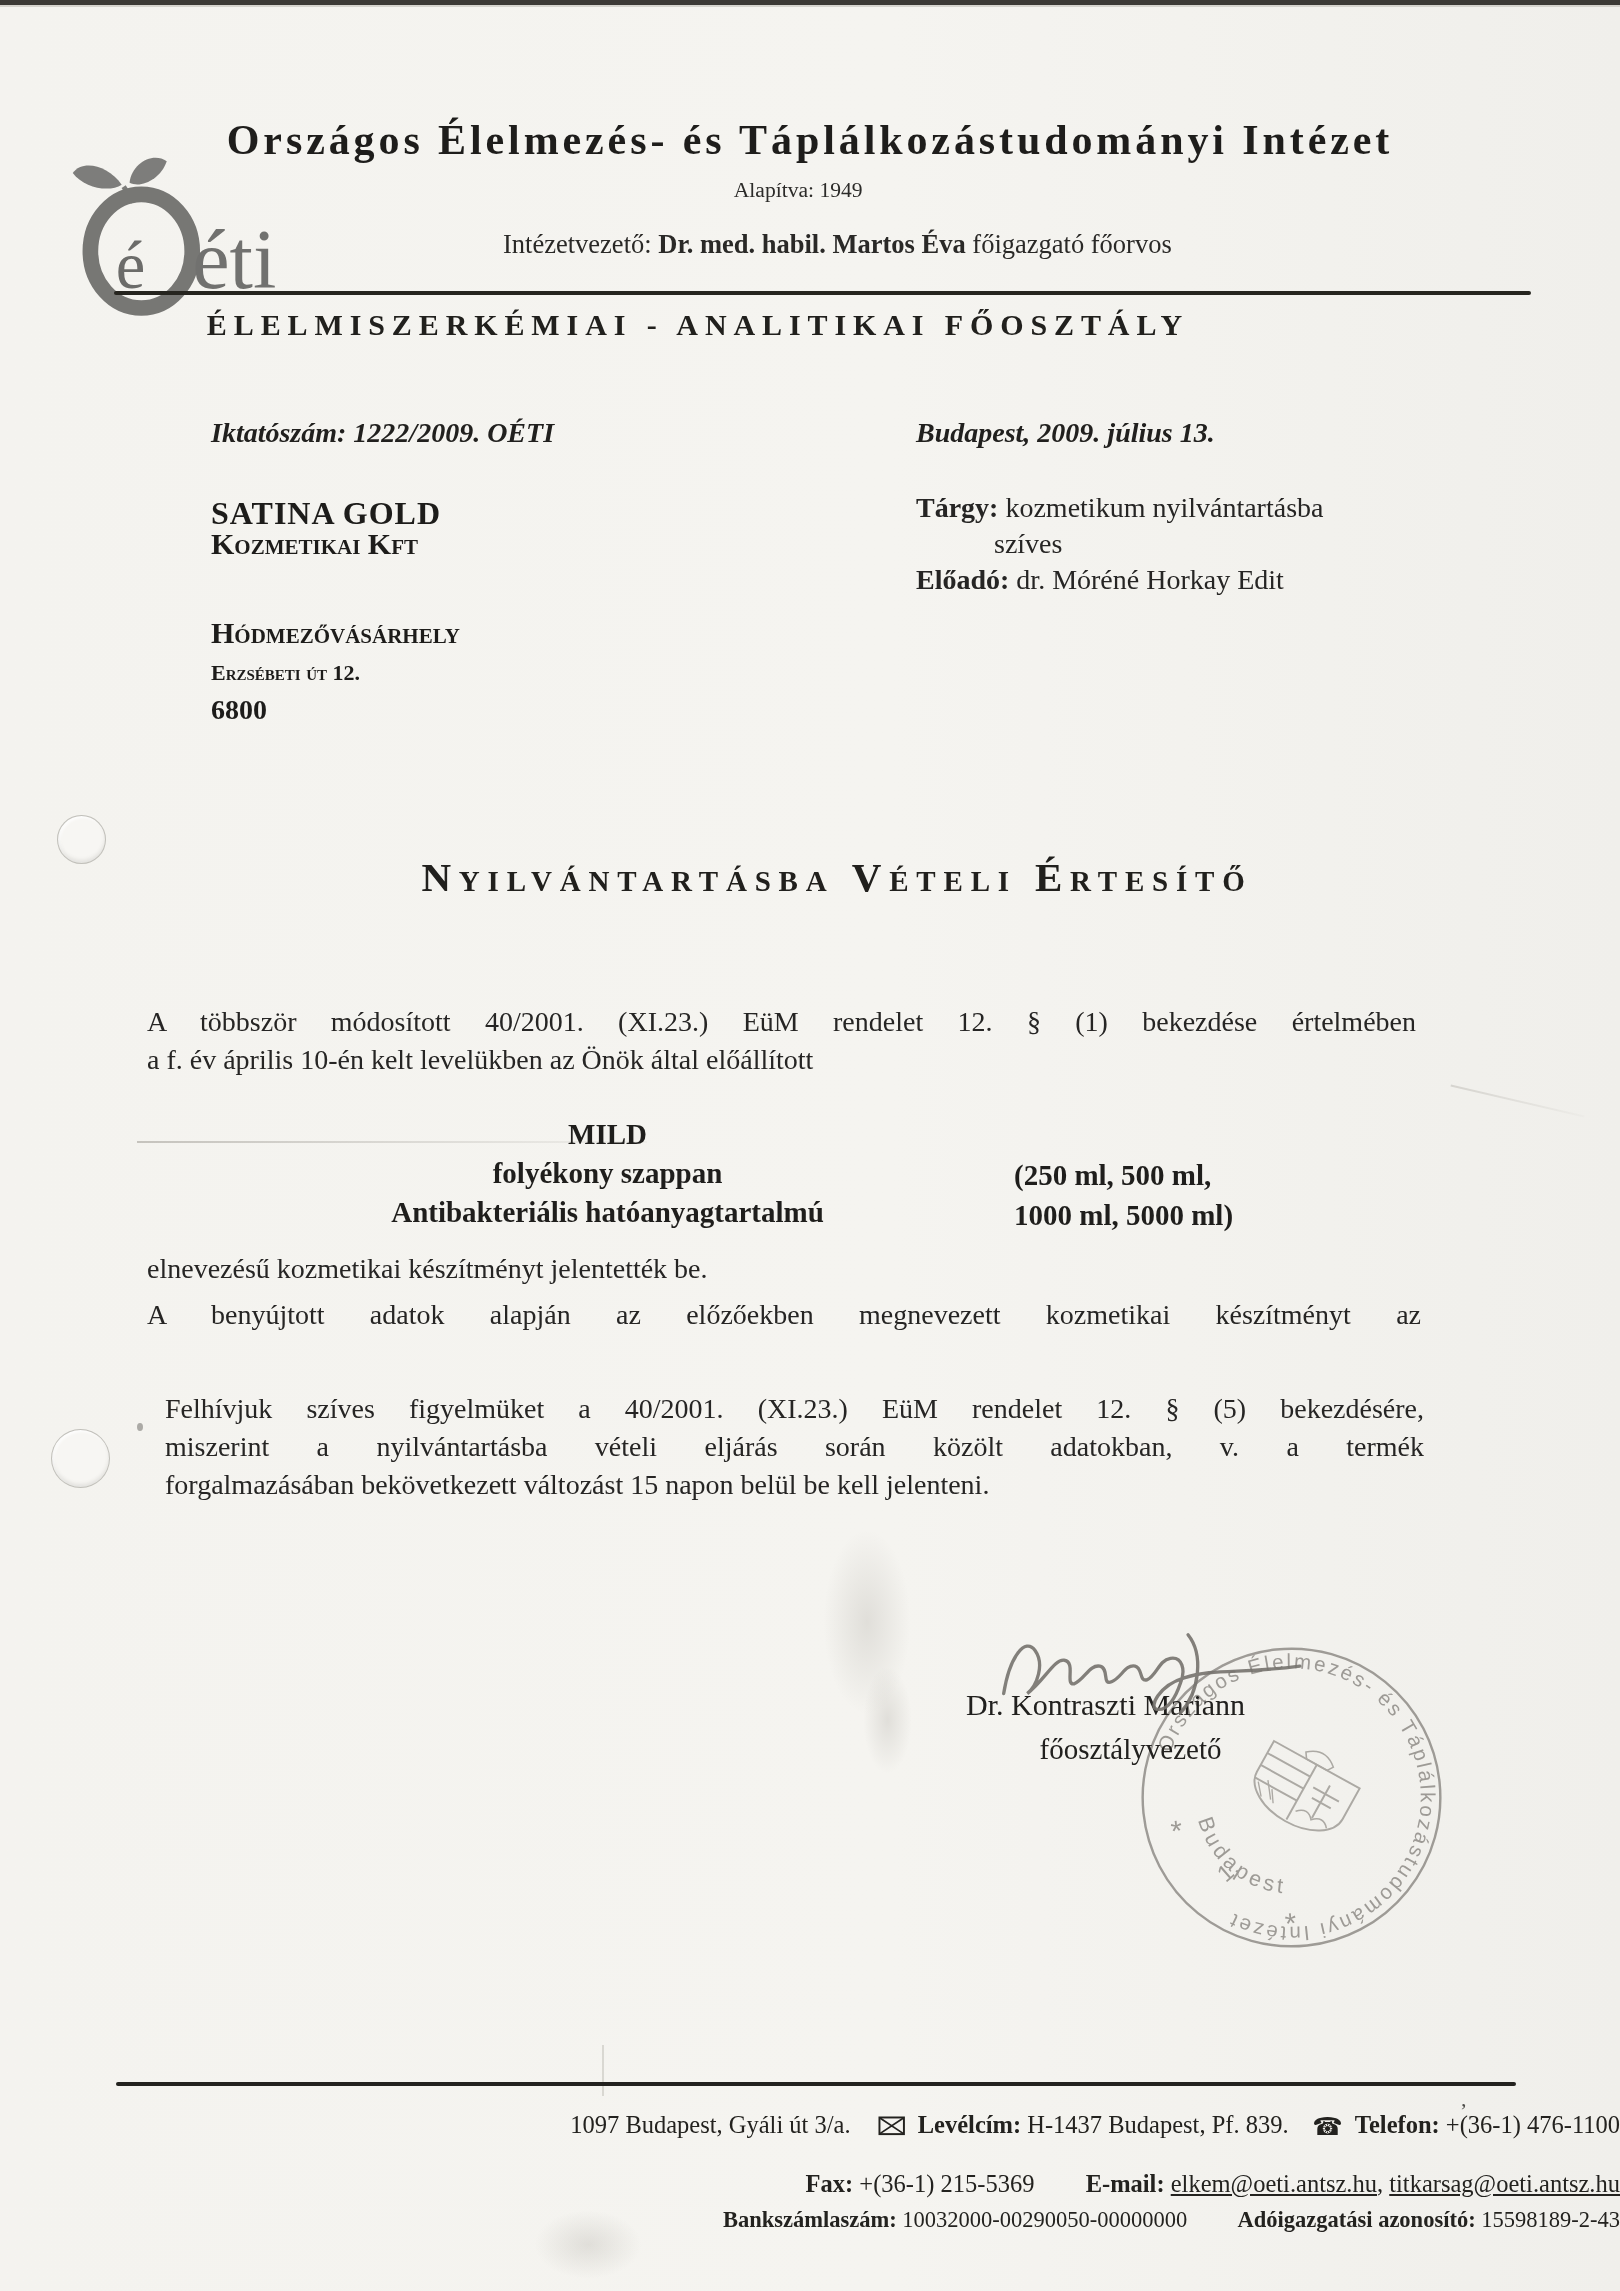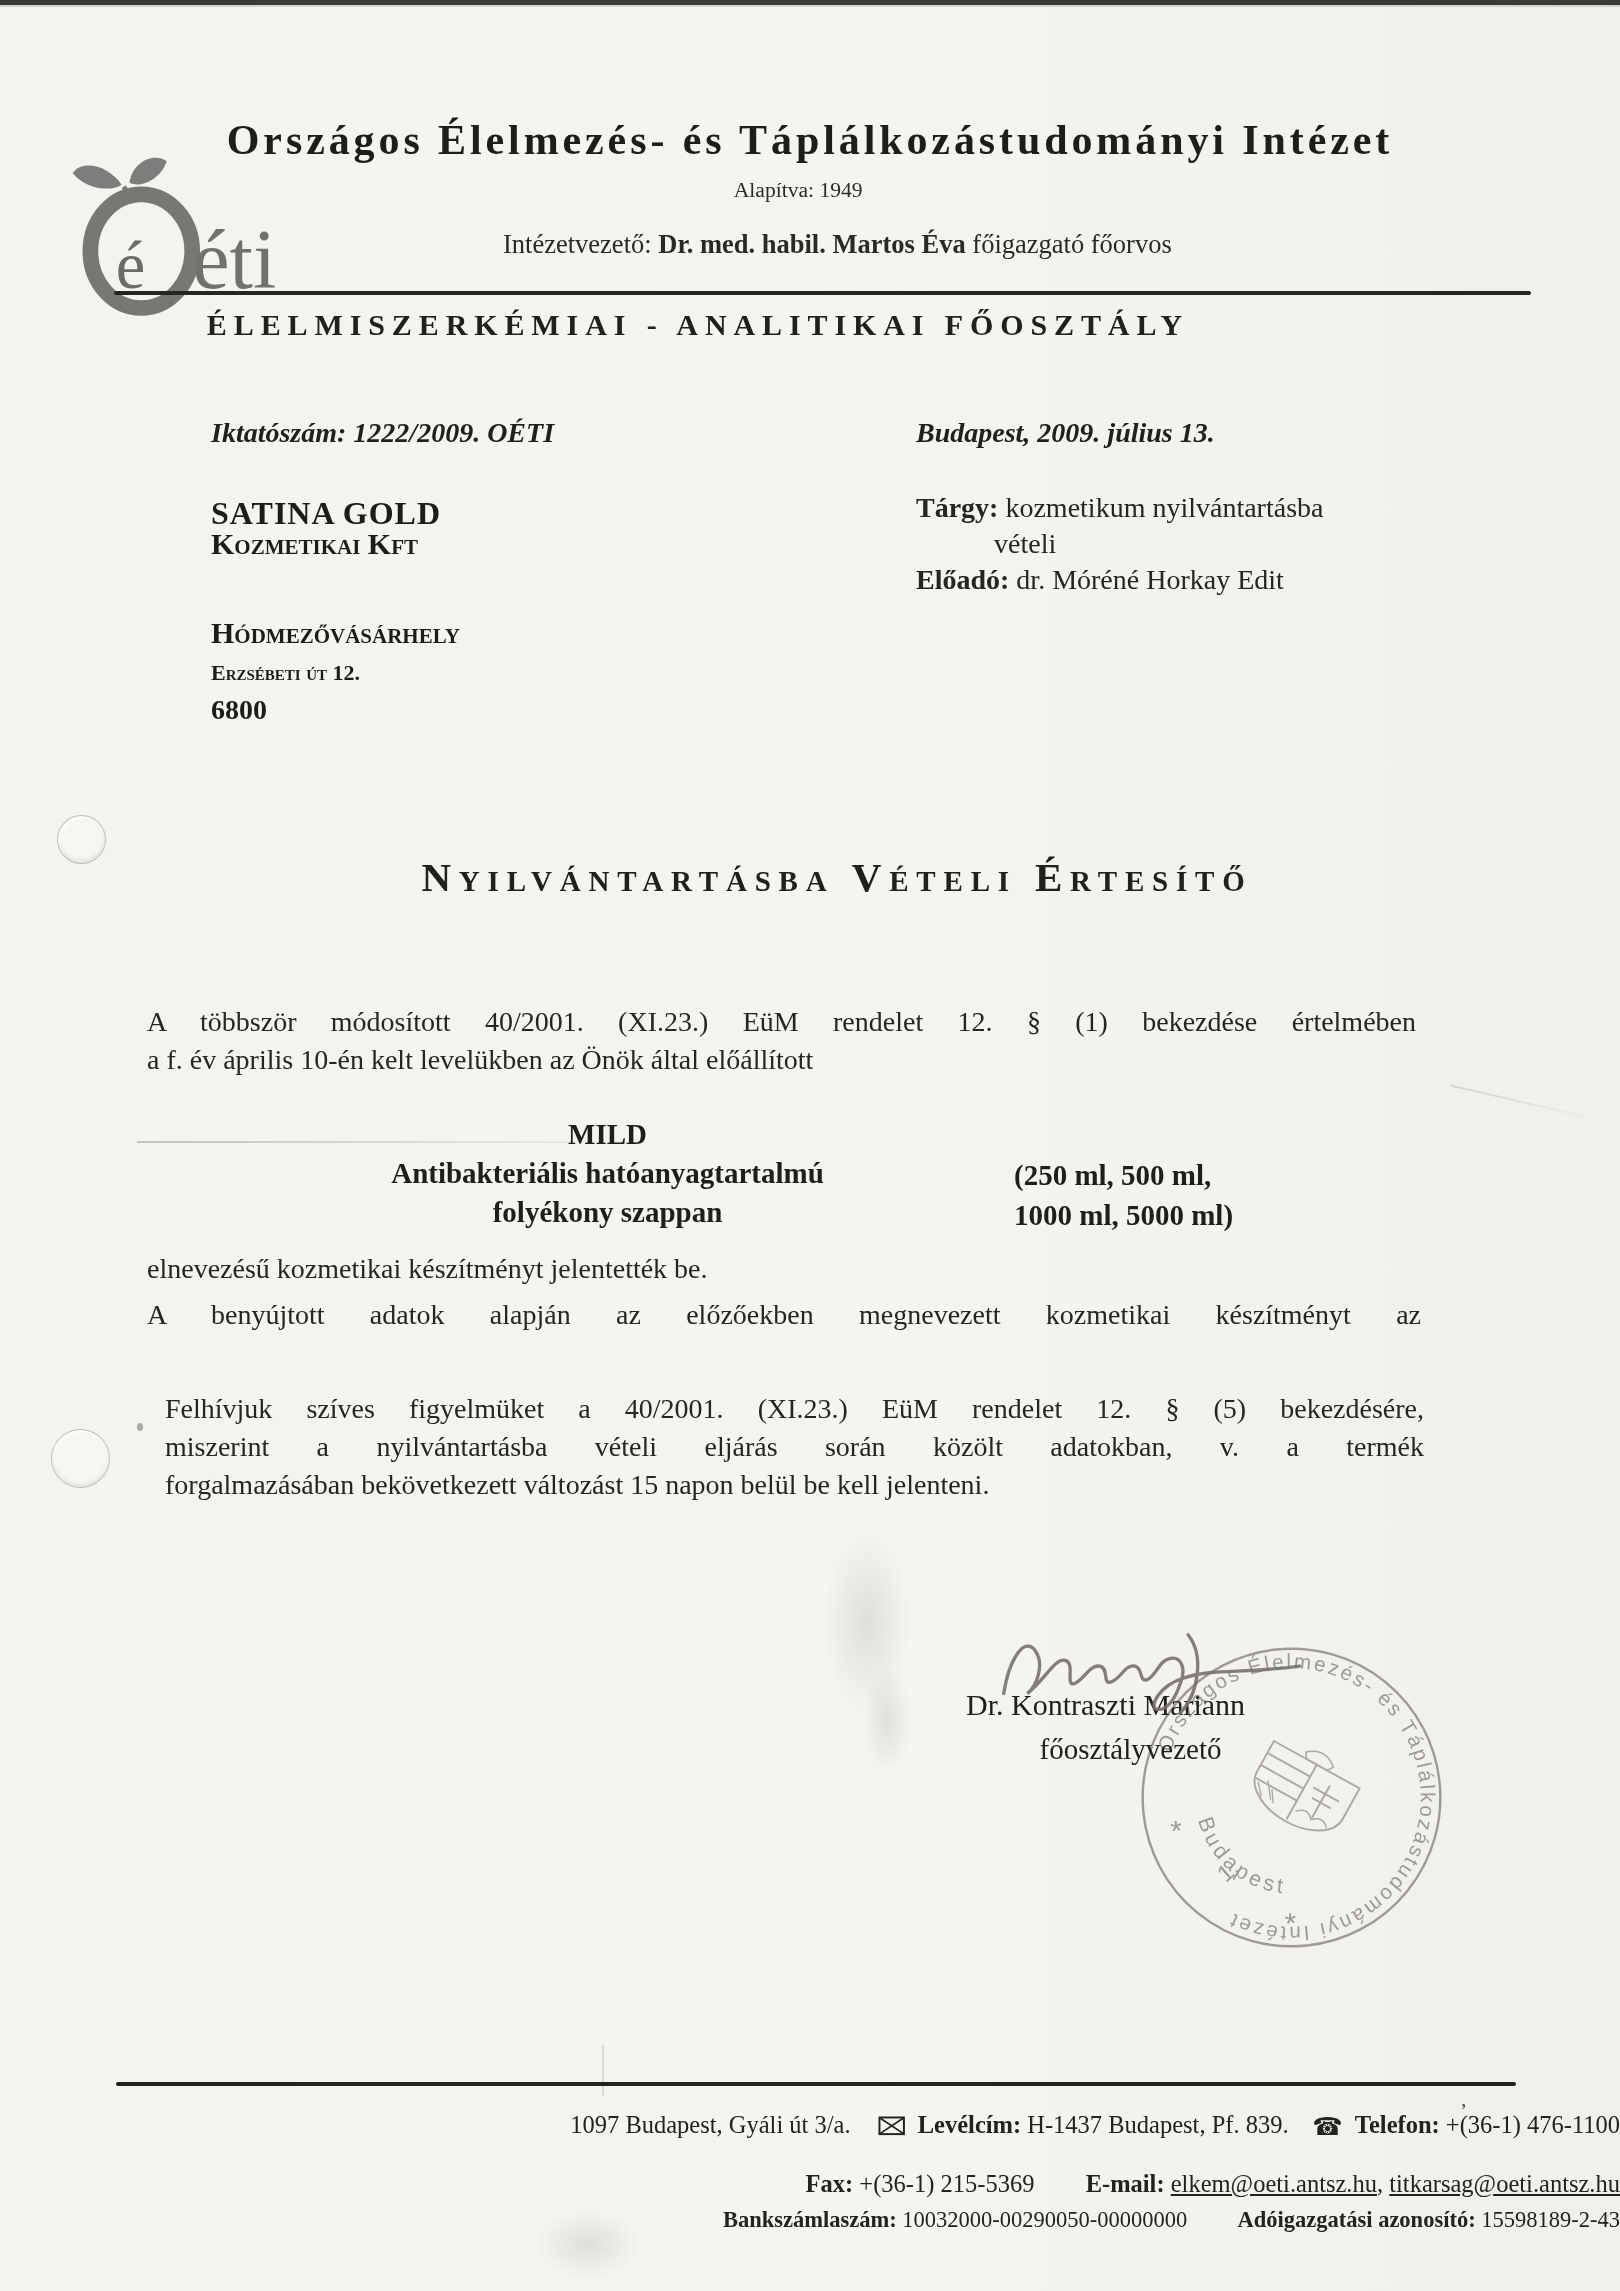--- a/index.html
+++ b/index.html
@@ -125,38 +125,38 @@
   <div class="abs recipient-co2 sc">Kozmetikai Kft</div>
   <div class="abs recipient-city sc">Hódmezővásárhely</div>
   <div class="abs recipient-street sc">Erzsébeti út 12.</div>
   <div class="abs recipient-zip">6800</div>
 
   <div class="abs subject-block">
     <div>
       <b>Tárgy:</b>
       <span>kozmetikum nyilvántartásba</span>
     </div>
-    <div class="subject-indent">vételi</div>
+    <div class="subject-indent">szíves</div>
     <div>
       <b>Előadó:</b>
       <span>dr. Móréné Horkay Edit</span>
     </div>
   </div>
 
   <div class="abs doc-title">Nyilvántartásba Vételi Értesítő</div>
 
   <div class="abs para1 body-text">
     <div class="jline">A többször módosított 40/2001. (XI.23.) EüM rendelet 12. § (1) bekezdése értelmében</div>
     <div>a f. év április 10-én kelt levelükben az Önök által előállított</div>
   </div>
 
   <div class="abs product-name">
     <div>MILD</div>
+    <div>folyékony szappan</div>
     <div>Antibakteriális hatóanyagtartalmú</div>
-    <div>folyékony szappan</div>
   </div>
   <div class="abs product-vols">
     <div>(250 ml, 500 ml,</div>
     <div>1000 ml, 5000 ml)</div>
   </div>
 
   <div class="abs para2 body-text">elnevezésű kozmetikai készítményt jelentették be.</div>
 
   <div class="abs para3 body-text">
     <div class="jline">A benyújtott adatok alapján az előzőekben megnevezett kozmetikai készítményt az</div>

